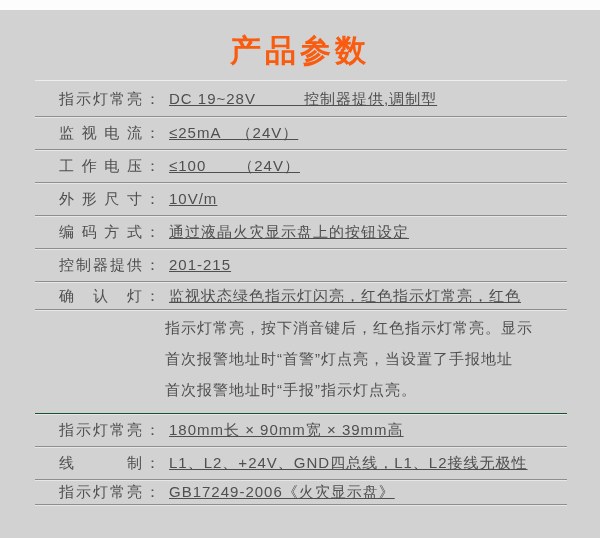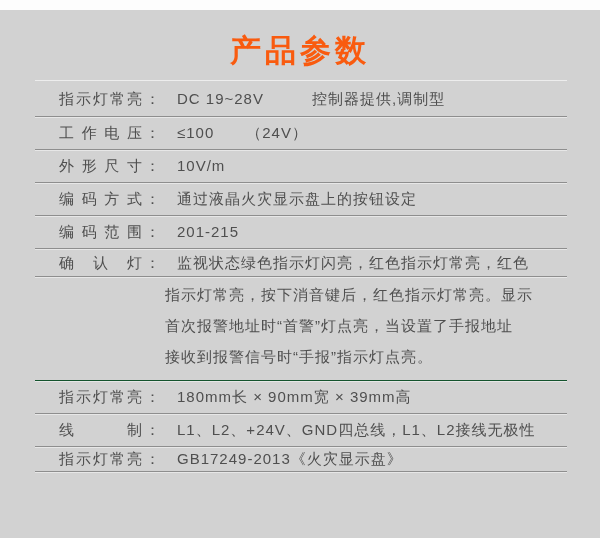--- a/index.html
+++ b/index.html
@@ -43,21 +43,21 @@
   .row.confirm-first{height:27px;line-height:27px;}
   .row.last{height:24px;line-height:24px;}
   .lbl{
     display:inline-block;
     min-width:84px;
     text-align:justify;
     text-align-last:justify;
     vertical-align:top;
   }
   .colon{margin-left:2px;}
-  .val{margin-left:16px;}
+  .val{margin-left:8px;text-decoration:underline;}
   .row-cont{
     padding:2px 0 8px 130px;
     border-bottom:1px solid #14532d;
     box-shadow:0 1px 0 #e7e7e7;
   }
   .cont-line{
     line-height:31px;
     white-space:nowrap;
   }
 </style>
@@ -68,53 +68,56 @@
   <div class="top-strip"></div>
 
   <div class="page-title">产品参数</div>
 
   <div class="spec-table">
 
     <div class="row first">
       <span class="lbl">指示灯常亮</span><span class="colon">：</span><span class="val">DC 19~28V　　　控制器提供,调制型</span>
     </div>
 
+    <div class="row">
+      <span class="lbl">监视电流</span><span class="colon">：</span><span class="val">≤25mA　（24V）</span>
+    </div>
 
     <div class="row">
       <span class="lbl">工作电压</span><span class="colon">：</span><span class="val">≤100　　（24V）</span>
     </div>
 
     <div class="row">
       <span class="lbl">外形尺寸</span><span class="colon">：</span><span class="val">10V/m</span>
     </div>
 
     <div class="row">
       <span class="lbl">编码方式</span><span class="colon">：</span><span class="val">通过液晶火灾显示盘上的按钮设定</span>
     </div>
 
     <div class="row">
-      <span class="lbl">编码范围</span><span class="colon">：</span><span class="val">201-215</span>
+      <span class="lbl">控制器提供</span><span class="colon">：</span><span class="val">201-215</span>
     </div>
 
     <div class="row confirm-first">
       <span class="lbl">确认灯</span><span class="colon">：</span><span class="val">监视状态绿色指示灯闪亮，红色指示灯常亮，红色</span>
     </div>
 
     <div class="row-cont">
       <div class="cont-line">指示灯常亮，按下消音键后，红色指示灯常亮。显示</div>
       <div class="cont-line">首次报警地址时“首警”灯点亮，当设置了手报地址</div>
-      <div class="cont-line">接收到报警信号时“手报”指示灯点亮。</div>
+      <div class="cont-line">首次报警地址时“手报”指示灯点亮。</div>
     </div>
 
     <div class="row">
       <span class="lbl">指示灯常亮</span><span class="colon">：</span><span class="val">180mm长 × 90mm宽 × 39mm高</span>
     </div>
 
     <div class="row">
       <span class="lbl">线制</span><span class="colon">：</span><span class="val">L1、L2、+24V、GND四总线，L1、L2接线无极性</span>
     </div>
 
     <div class="row last">
-      <span class="lbl">指示灯常亮</span><span class="colon">：</span><span class="val">GB17249-2013《火灾显示盘》</span>
+      <span class="lbl">指示灯常亮</span><span class="colon">：</span><span class="val">GB17249-2006《火灾显示盘》</span>
     </div>
 
   </div>
 </div>
 
 </body></html>

